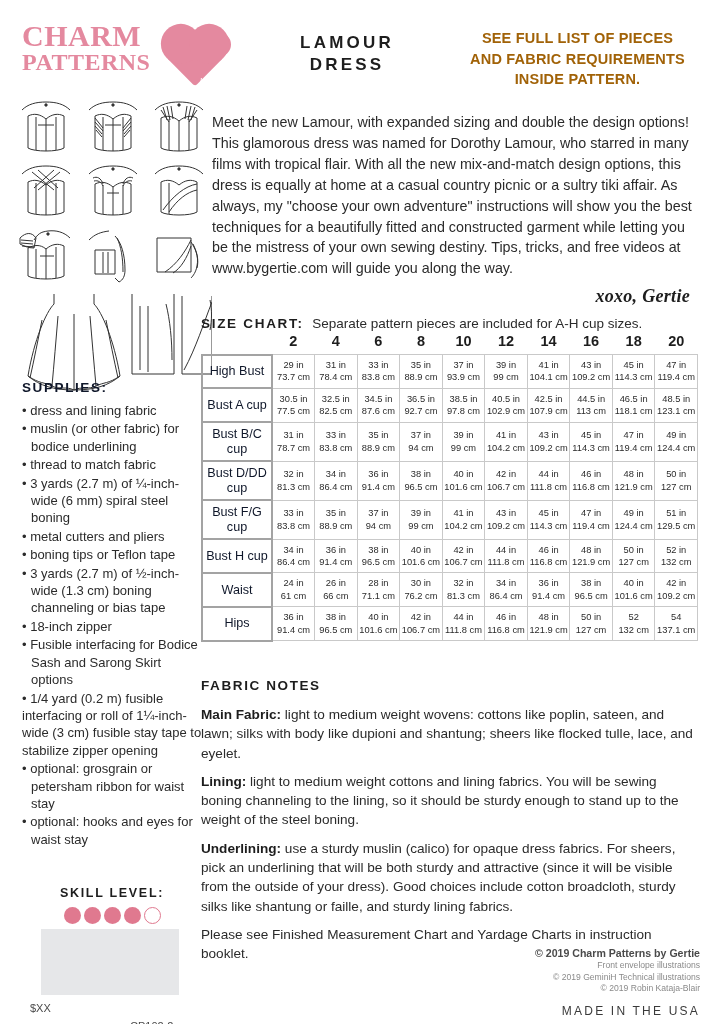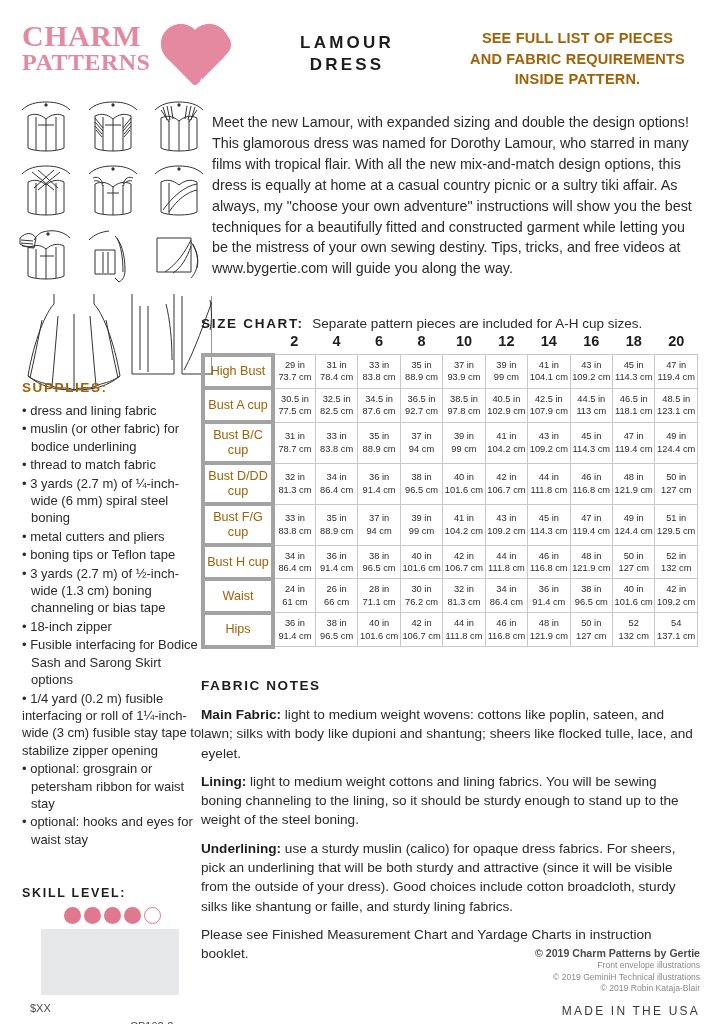--- a/index.html
+++ b/index.html
@@ -57,30 +57,30 @@
   .illos{position:absolute;left:14px;top:98px;width:198px;height:280px;}
   .illo-grid{display:grid;grid-template-columns:repeat(3,1fr);gap:2px;}
   .illo-cell{width:64px;height:62px;}
   .illo-cell svg{display:block;}
   .illo-row2{display:grid;grid-template-columns:repeat(3,1fr);gap:2px;margin-top:2px;}
   .skirts{position:relative;width:198px;height:108px;margin-top:2px;}
 
   
   .supplies{position:absolute;left:22px;top:380px;width:180px;}
   .supplies-title{
-    font-weight:bold;font-size:13.5px;letter-spacing:1.6px;color:#a16207;margin-bottom:7px;
+    font-weight:bold;font-size:13.5px;letter-spacing:1.6px;color:#0f172a;margin-bottom:7px;
   }
   .supply-item{
     font-size:13px;line-height:17.4px;color:#2b2b2b;margin-bottom:1px;
     padding-left:9px;text-indent:-9px;
   }
   .supply-item.noindent{padding-left:0;text-indent:0;}
 
   
-  .skill{position:absolute;left:22px;top:886px;width:180px;text-align:left;}
+  .skill{position:absolute;left:22px;top:886px;width:180px;text-align:center;}
   .skill-title{font-weight:bold;font-size:12.5px;letter-spacing:1.7px;color:#1d1d1d;}
   .dots{margin-top:7px;display:flex;justify-content:center;gap:3px;}
   .dot{width:17px;height:17px;border-radius:50%;box-sizing:border-box;}
   .dot.filled{background:#e0798f;}
   .dot.empty{background:#ffffff;border:1.6px solid #e0798f;}
   .barcode{position:absolute;left:41px;top:929px;width:138px;height:66px;background:#e6e7e9;}
   .price{position:absolute;left:30px;top:1002px;font-size:11px;color:#4a4a4a;}
   .code{position:absolute;left:130px;top:1002px;font-size:11px;color:#4a4a4a;margin-top:18px;}
 
   
@@ -104,21 +104,21 @@
   table.sizes th.colh{
     font-size:14.5px;font-weight:bold;color:#1d1d1d;text-align:center;
     padding:0 0 5px 0;border:none;
   }
   table.sizes th.corner{border:none;width:68px;}
   table.sizes td{
     border:1px solid #c9c9c9;text-align:center;vertical-align:middle;
     font-size:9.3px;line-height:12.4px;color:#2b2b2b;padding:4px 1px;
   }
   table.sizes td.rowh{
-    border:4px solid #a3a3a3;font-size:12.6px;line-height:14.5px;color:#a16207;
+    border:2px solid #a3a3a3;font-size:12.6px;line-height:14.5px;color:#0f172a;
     font-weight:normal;text-align:center;padding:4px 2px;
   }
   .cellin{display:block;}
   .cellcm{display:block;}
 
   
   .fabric{position:absolute;left:201px;top:678px;width:495px;}
   .fabric-title{font-weight:bold;font-size:13.5px;letter-spacing:1.6px;color:#1d1d1d;margin-bottom:12px;}
   .fabric p{margin:0 0 9px 0;font-size:13.6px;line-height:19.3px;color:#2b2b2b;}
   .fabric b{font-weight:bold;color:#1d1d1d;}
@@ -349,20 +349,21 @@
       <span class="dot filled"></span>
       <span class="dot empty"></span>
     </div>
   </div>
   <div class="barcode"></div>
   <div class="price">$XX</div>
   <div class="code">CP102-2</div>
 
   <div class="intro">
     <p>Meet the new Lamour, with expanded sizing and double the design options! This glamorous dress was named for Dorothy Lamour, who starred in many films with tropical flair. With all the new mix-and-match design options, this dress is equally at home at a casual country picnic or a sultry tiki affair. As always, my "choose your own adventure" instructions will show you the best techniques for a beautifully fitted and constructed garment while letting you be the mistress of your own sewing destiny. Tips, tricks, and free videos at www.bygertie.com will guide you along the way.</p>
+    <div class="signature">xoxo, Gertie</div>
   </div>
 
   <div class="sizechart-head">
     <span class="sc-label">SIZE CHART:</span>
     <span class="sc-sub">Separate pattern pieces are included for A-H cup sizes.</span>
   </div>
 
   <table class="sizes">
     <thead>
       <tr>

